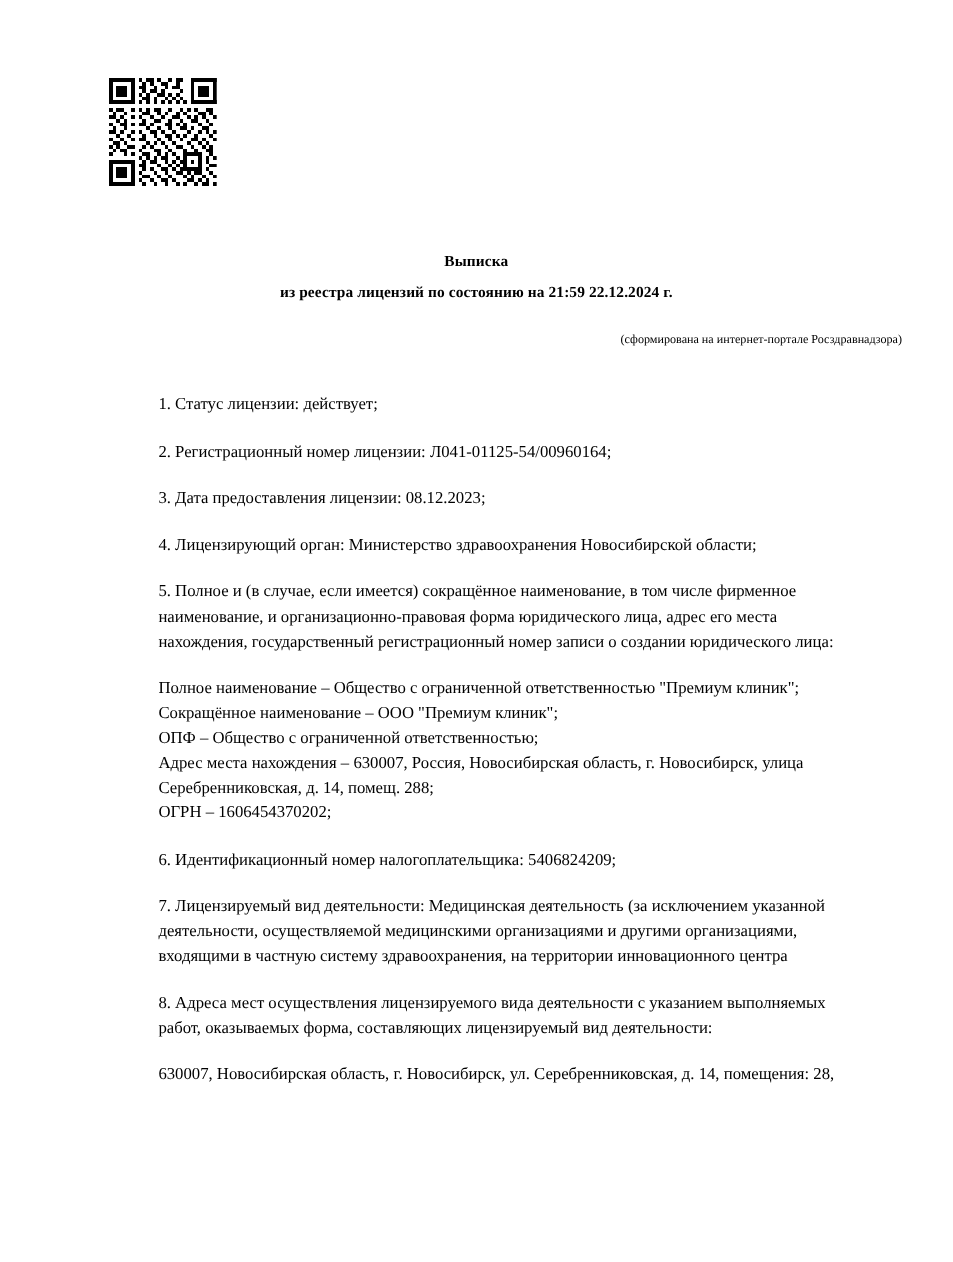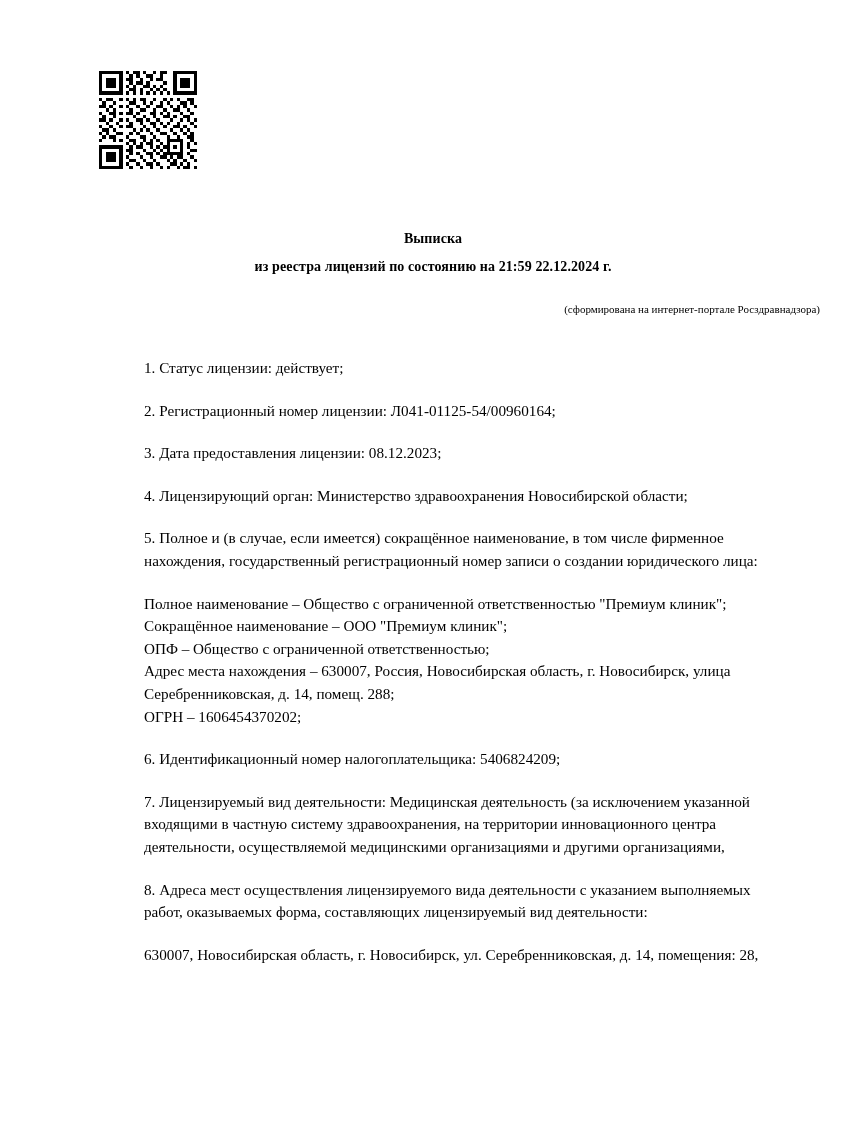--- a/index.html
+++ b/index.html
@@ -345,40 +345,41 @@
     <p class="para">
       <span class="line">3. Дата предоставления лицензии: 08.12.2023;</span>
     </p>
 
     <p class="para">
       <span class="line">4. Лицензирующий орган: Министерство здравоохранения Новосибирской области;</span>
     </p>
 
     <p class="para wide">
       <span class="line">5. Полное и (в случае, если имеется) сокращённое наименование, в том числе фирменное</span>
+      <span class="line">наименование, и организационно-правовая форма юридического лица, адрес его места</span>
       <span class="line">нахождения, государственный регистрационный номер записи о создании юридического лица:</span>
     </p>
 
     <p class="para wide">
       <span class="line">Полное наименование – Общество с ограниченной ответственностью "Премиум клиник";</span>
       <span class="line">Сокращённое наименование – ООО "Премиум клиник";</span>
       <span class="line">ОПФ – Общество с ограниченной ответственностью;</span>
       <span class="line">Адрес места нахождения – 630007, Россия, Новосибирская область, г. Новосибирск, улица</span>
       <span class="line">Серебренниковская, д. 14, помещ. 288;</span>
       <span class="line">ОГРН – 1606454370202;</span>
     </p>
 
     <p class="para">
       <span class="line">6. Идентификационный номер налогоплательщика: 5406824209;</span>
     </p>
 
     <p class="para wide">
       <span class="line">7. Лицензируемый вид деятельности: Медицинская деятельность (за исключением указанной</span>
+      <span class="line">деятельности, осуществляемой медицинскими организациями и другими организациями,</span>
       <span class="line">входящими в частную систему здравоохранения, на территории инновационного центра</span>
-      <span class="line">деятельности, осуществляемой медицинскими организациями и другими организациями,</span>
     </p>
 
     <p class="para wide">
       <span class="line">8. Адреса мест осуществления лицензируемого вида деятельности с указанием выполняемых</span>
       <span class="line">работ, оказываемых форма, составляющих лицензируемый вид деятельности:</span>
     </p>
 
     <p class="para wide">
       <span class="line">630007, Новосибирская область, г. Новосибирск, ул. Серебренниковская, д. 14, помещения: 28,</span>
     </p>

